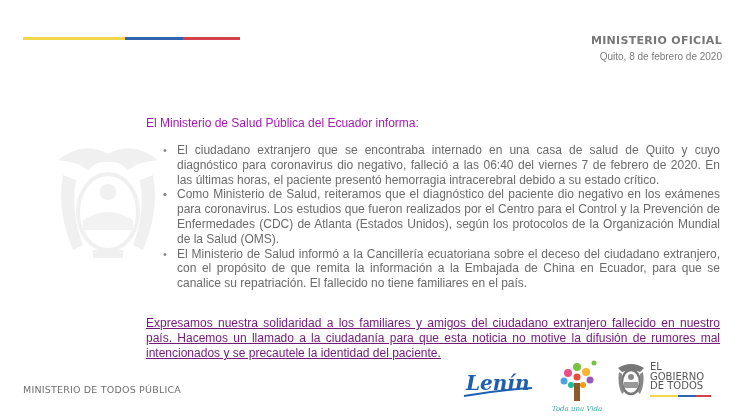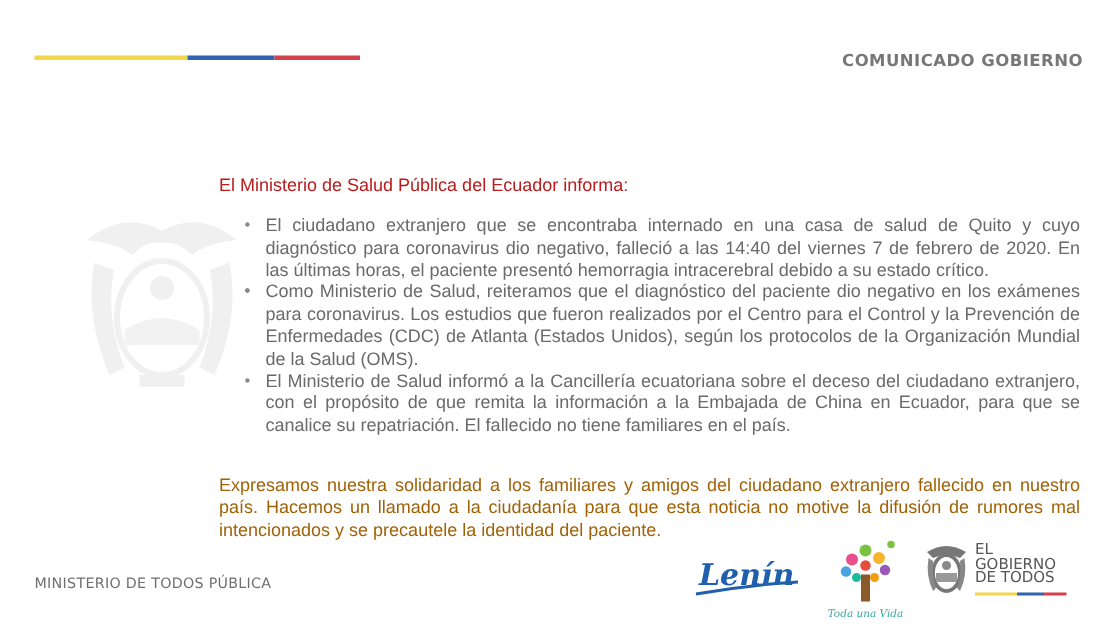--- a/index.html
+++ b/index.html
@@ -8,64 +8,65 @@
 
     .flag-bar { position: absolute; top: 37px; left: 23px; height: 3px; display: flex; border-radius: 1px; }
     .flag-bar .seg { height: 3px; }
 
     .header-right { position: absolute; top: 34px; right: 18px; text-align: right; }
     .comunicado-title { font-family: "DejaVu Sans", sans-serif; font-size: 11px; letter-spacing: 0.3px; color: #777777; font-weight: bold; }
     .date-line { font-size: 10px; color: #7a7a7a; margin-top: 4px; }
 
     .watermark { position: absolute; left: 48px; top: 140px; width: 120px; height: 125px; opacity: 0.12; }
 
-    .intro { position: absolute; left: 146px; top: 116px; font-size: 12px; color: #b91c1c; }
+    .intro { position: absolute; left: 146px; top: 116px; font-size: 12px; color: #a21caf; }
 
     .bullets { position: absolute; left: 160px; top: 143px; width: 560px; list-style: none; }
     .bullets li { position: relative; padding-left: 17px; font-size: 12px; line-height: 14.8px; color: #6a6a6a; text-align: justify; }
     .bullets li .dot { position: absolute; left: 3px; top: 0; font-size: 11px; color: #888; }
 
-    .closing { position: absolute; left: 146px; top: 316px; width: 574px; font-size: 12px; line-height: 15px; color: #a16207; text-align: justify; }
+    .closing { position: absolute; left: 146px; top: 316px; width: 574px; font-size: 12px; line-height: 15px; color: #701a75; text-align: justify; text-decoration: underline; }
 
     .footer-left { position: absolute; left: 23px; top: 384px; font-family: "DejaVu Sans", sans-serif; font-size: 9.5px; color: #6f6f6f; letter-spacing: 0.2px; }
 
     .logo-lenin { position: absolute; left: 462px; top: 368px; width: 72px; height: 34px; }
     .logo-tree { position: absolute; left: 550px; top: 357px; width: 55px; height: 57px; }
     .logo-gob { position: absolute; left: 616px; top: 362px; width: 124px; height: 40px; }
     .gob-text { position: absolute; left: 34px; top: 0px; font-family: "DejaVu Sans", sans-serif; font-size: 10px; line-height: 9.5px; color: #555; white-space: pre; font-weight: normal; }
     .gob-bar { position: absolute; left: 34px; top: 33px; height: 2px; display: flex; }
     .gob-bar div { height: 2px; }
   </style>
 </head>
 <body>
 
 <div class="flag-bar">
   <div class="seg" style="width:102px;background:#F2D64B;"></div>
   <div class="seg" style="width:58px;background:#2E64B0;"></div>
   <div class="seg" style="width:57px;background:#D6404A;"></div>
 </div>
 
 <div class="header-right">
-  <div class="comunicado-title">COMUNICADO GOBIERNO</div>
+  <div class="comunicado-title">MINISTERIO OFICIAL</div>
+  <div class="date-line">Quito, 8 de febrero de 2020</div>
 </div>
 
 <svg class="watermark" viewBox="0 0 120 125">
   <path d="M10 20 Q35 0 60 14 Q85 0 110 20 Q90 22 80 30 Q70 20 60 22 Q50 20 40 30 Q30 22 10 20Z" fill="#888"></path>
   <ellipse cx="60" cy="72" rx="30" ry="38" fill="none" stroke="#888" stroke-width="4"></ellipse>
   <circle cx="60" cy="52" r="8" fill="#888"></circle>
   <path d="M35 80 Q60 64 85 80 L85 90 L35 90Z" fill="#999"></path>
   <path d="M15 35 Q8 70 25 110 L35 105 Q22 72 28 40Z" fill="#888"></path>
   <path d="M105 35 Q112 70 95 110 L85 105 Q98 72 92 40Z" fill="#888"></path>
   <rect x="45" y="110" width="30" height="8" fill="#888"></rect>
 </svg>
 
 <div class="intro">El Ministerio de Salud Pública del Ecuador informa:</div>
 
 <ul class="bullets">
-  <li><span class="dot">•</span><span>El ciudadano extranjero que se encontraba internado en una casa de salud de Quito y cuyo diagnóstico para coronavirus dio negativo, falleció a las 14:40 del viernes 7 de febrero de 2020. En las últimas horas, el paciente presentó hemorragia intracerebral debido a su estado crítico.</span></li>
+  <li><span class="dot">•</span><span>El ciudadano extranjero que se encontraba internado en una casa de salud de Quito y cuyo diagnóstico para coronavirus dio negativo, falleció a las 06:40 del viernes 7 de febrero de 2020. En las últimas horas, el paciente presentó hemorragia intracerebral debido a su estado crítico.</span></li>
   <li><span class="dot">•</span></li>
   <li><span class="dot">•</span><span>Como Ministerio de Salud, reiteramos que el diagnóstico del paciente dio negativo en los exámenes para coronavirus. Los estudios que fueron realizados por el Centro para el Control y la Prevención de Enfermedades (CDC) de Atlanta (Estados Unidos), según los protocolos de la Organización Mundial de la Salud (OMS).</span></li>
   <li><span class="dot">•</span><span>El Ministerio de Salud informó a la Cancillería ecuatoriana sobre el deceso del ciudadano extranjero, con el propósito de que remita la información a la Embajada de China en Ecuador, para que se canalice su repatriación. El fallecido no tiene familiares en el país.</span></li>
 </ul>
 
 <div class="closing">Expresamos nuestra solidaridad a los familiares y amigos del ciudadano extranjero fallecido en nuestro país. Hacemos un llamado a la ciudadanía para que esta noticia no motive la difusión de rumores mal intencionados y se precautele la identidad del paciente.</div>
 
 <div class="footer-left">MINISTERIO DE TODOS PÚBLICA</div>
 
 <svg class="logo-lenin" viewBox="0 0 72 34">

